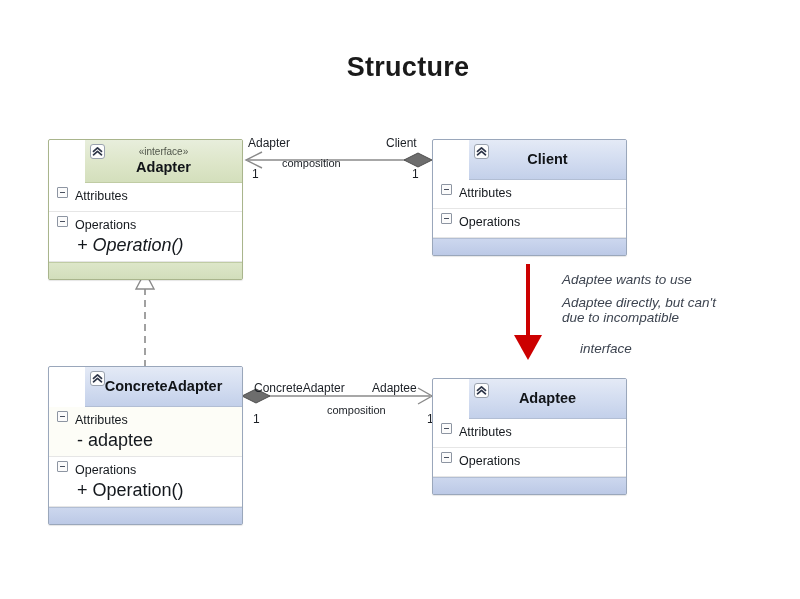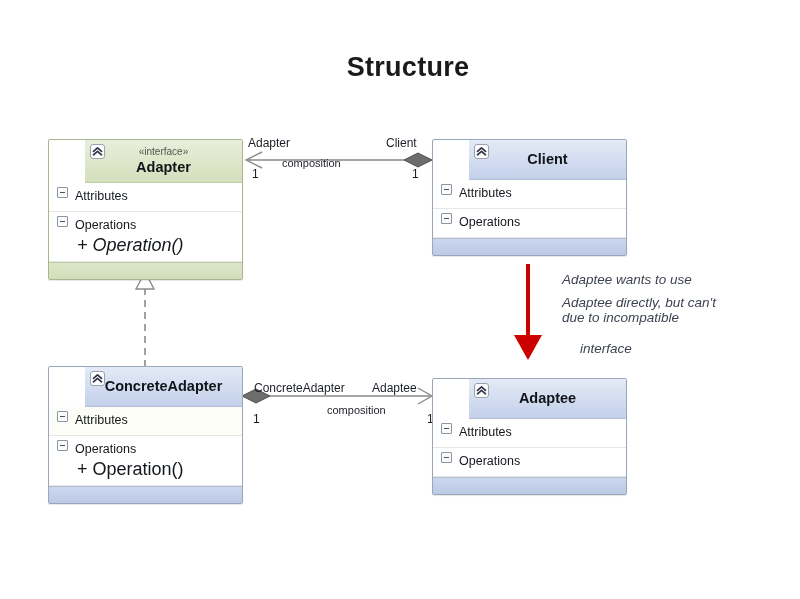--- a/index.html
+++ b/index.html
@@ -284,20 +284,21 @@
           <path d="M1.5 8.8 L5.5 5.3 L9.5 8.8" fill="none" stroke="#2b3346" stroke-width="1.7" stroke-linecap="round" stroke-linejoin="round"></path>
         </svg>
       </span>
       <div class="class-name">ConcreteAdapter</div>
     </div>
     <div class="compart tint">
       <div class="compart-row">
         <span class="minus-ico"></span>
         <span>Attributes</span>
       </div>
+      <div class="member">- adaptee</div>
     </div>
     <div class="compart">
       <div class="compart-row">
         <span class="minus-ico"></span>
         <span>Operations</span>
       </div>
       <div class="member">+ Operation()</div>
     </div>
     <div class="uml-footer"></div>
   </div>

